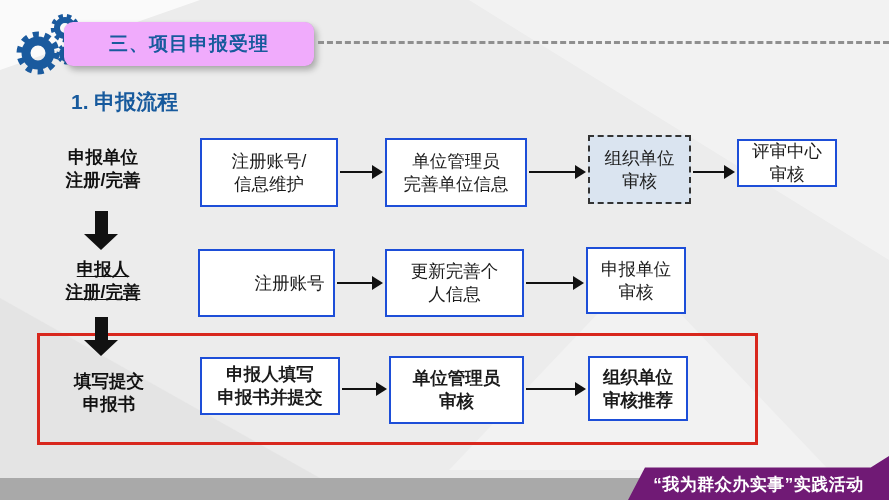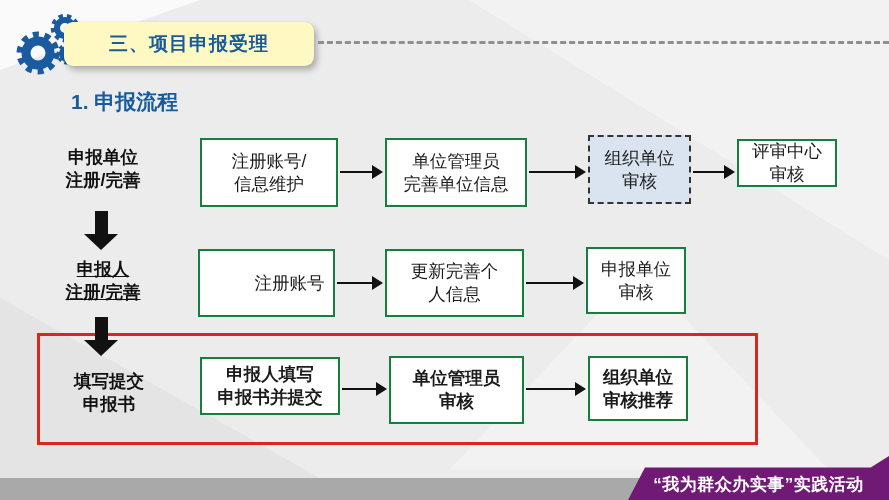--- a/index.html
+++ b/index.html
@@ -20,21 +20,21 @@
     background:rgba(223,223,223,.55);
     clip-path:polygon(0 100%,0 0,100% 100%); }
   .facet.f4 { right:60px; bottom:30px; width:380px; height:200px;
     background:rgba(255,255,255,.30);
     clip-path:polygon(50% 0,0 100%,100% 100%); }
 
   .gears { position:absolute; left:4px; top:6px; }
 
   .title-box {
     position:absolute; left:64px; top:22px; width:250px; height:44px;
-    background:#fef9c3; border-radius:9px;
+    background:#f0abfc; border-radius:9px;
     box-shadow:3px 4px 6px rgba(0,0,0,.28), 0 0 1px rgba(0,0,0,.15);
     display:flex; align-items:center; justify-content:center;
   }
   .title-box .txt { color:#175a9d; font-weight:bold; font-size:19px; letter-spacing:1px; }
 
   .dash-line {
     position:absolute; left:318px; top:41px; width:571px; height:0;
     border-top:3px dashed #8f8f8f;
   }
 
@@ -43,21 +43,21 @@
     color:#175a9d; font-weight:bold; font-size:21px;margin-left:7px;
   }
 
   .rowlabel {
     position:absolute; width:128px; text-align:center;
     font-weight:bold; font-size:17.5px; line-height:23px;
     color:#111; white-space:pre-line;
   }
 
   .box {
-    position:absolute; background:#ffffff; border:2px solid #15803d;
+    position:absolute; background:#ffffff; border:2px solid #1d4ed8;
     display:flex; align-items:center; justify-content:center;
     text-align:center; font-size:17.5px; line-height:23px; color:#1b1b1b;
     white-space:pre-line; box-sizing:border-box;
   }
   .box.bold { font-weight:bold; }
   .box.dashed { border:2px dashed #333; background:#dae4f0; }
 
   .note {
     position:absolute; left:558px; top:106px; width:160px;
     text-align:center; font-size:13.5px; color:#222;

